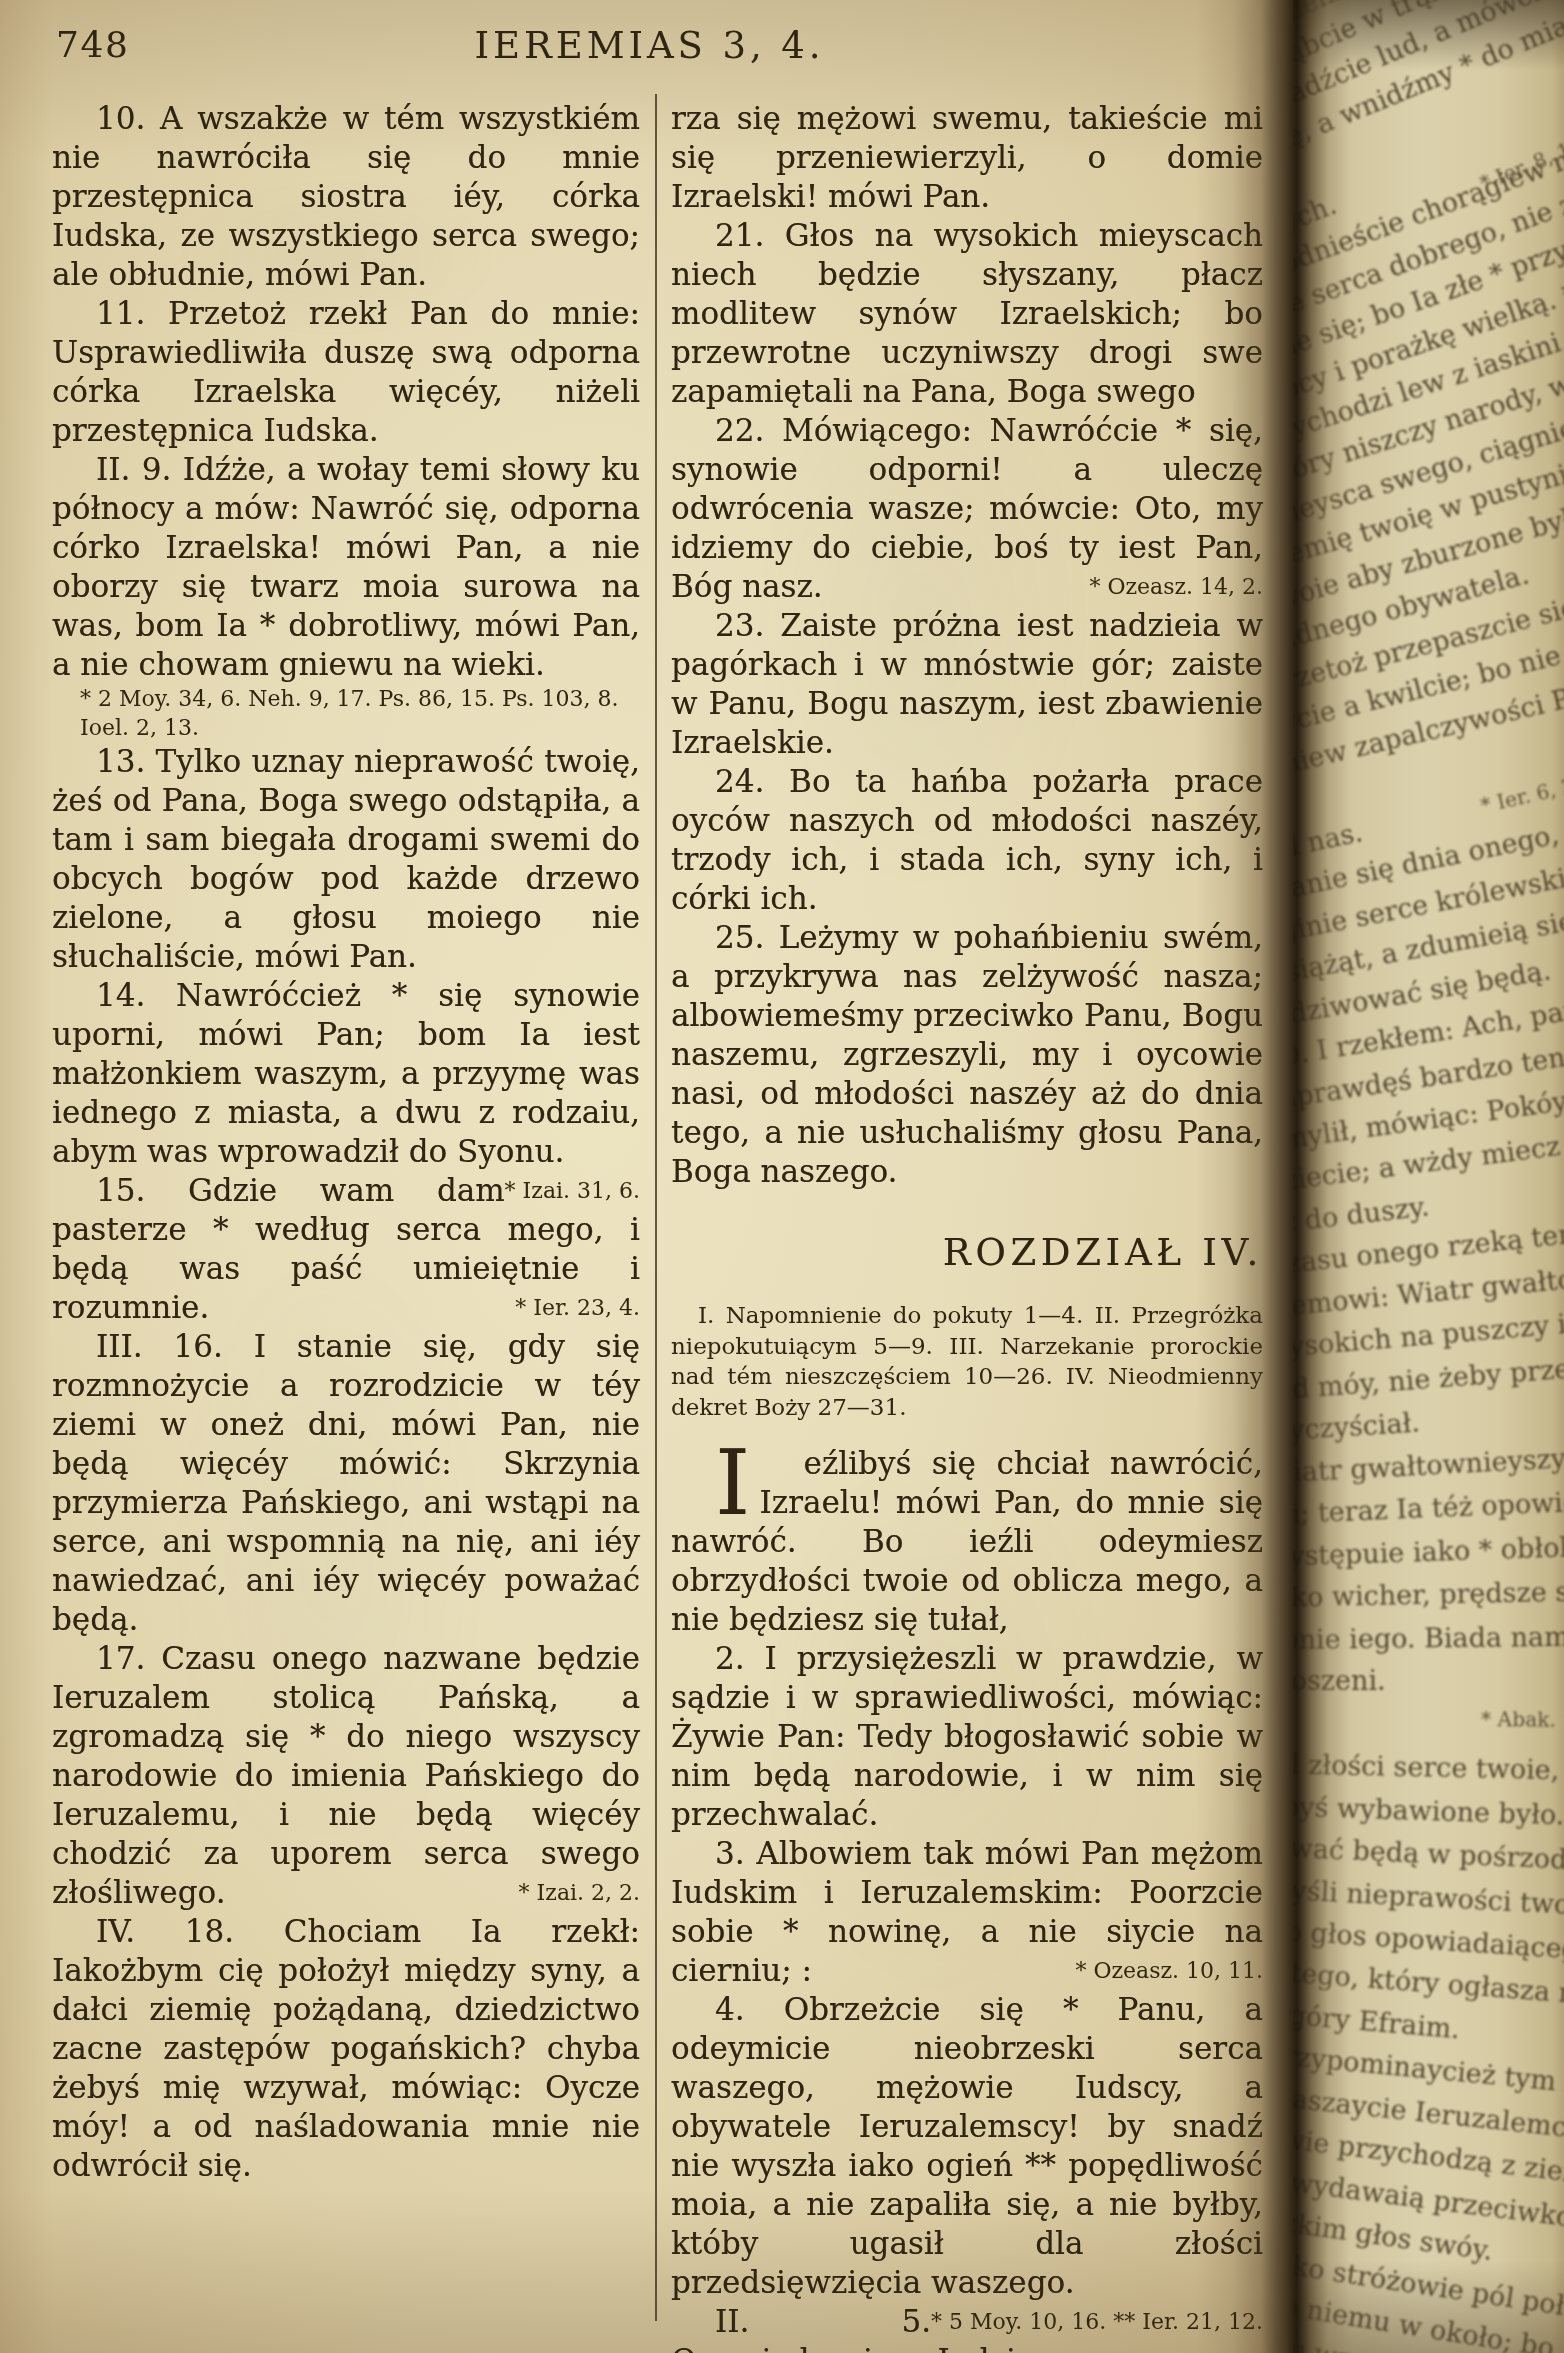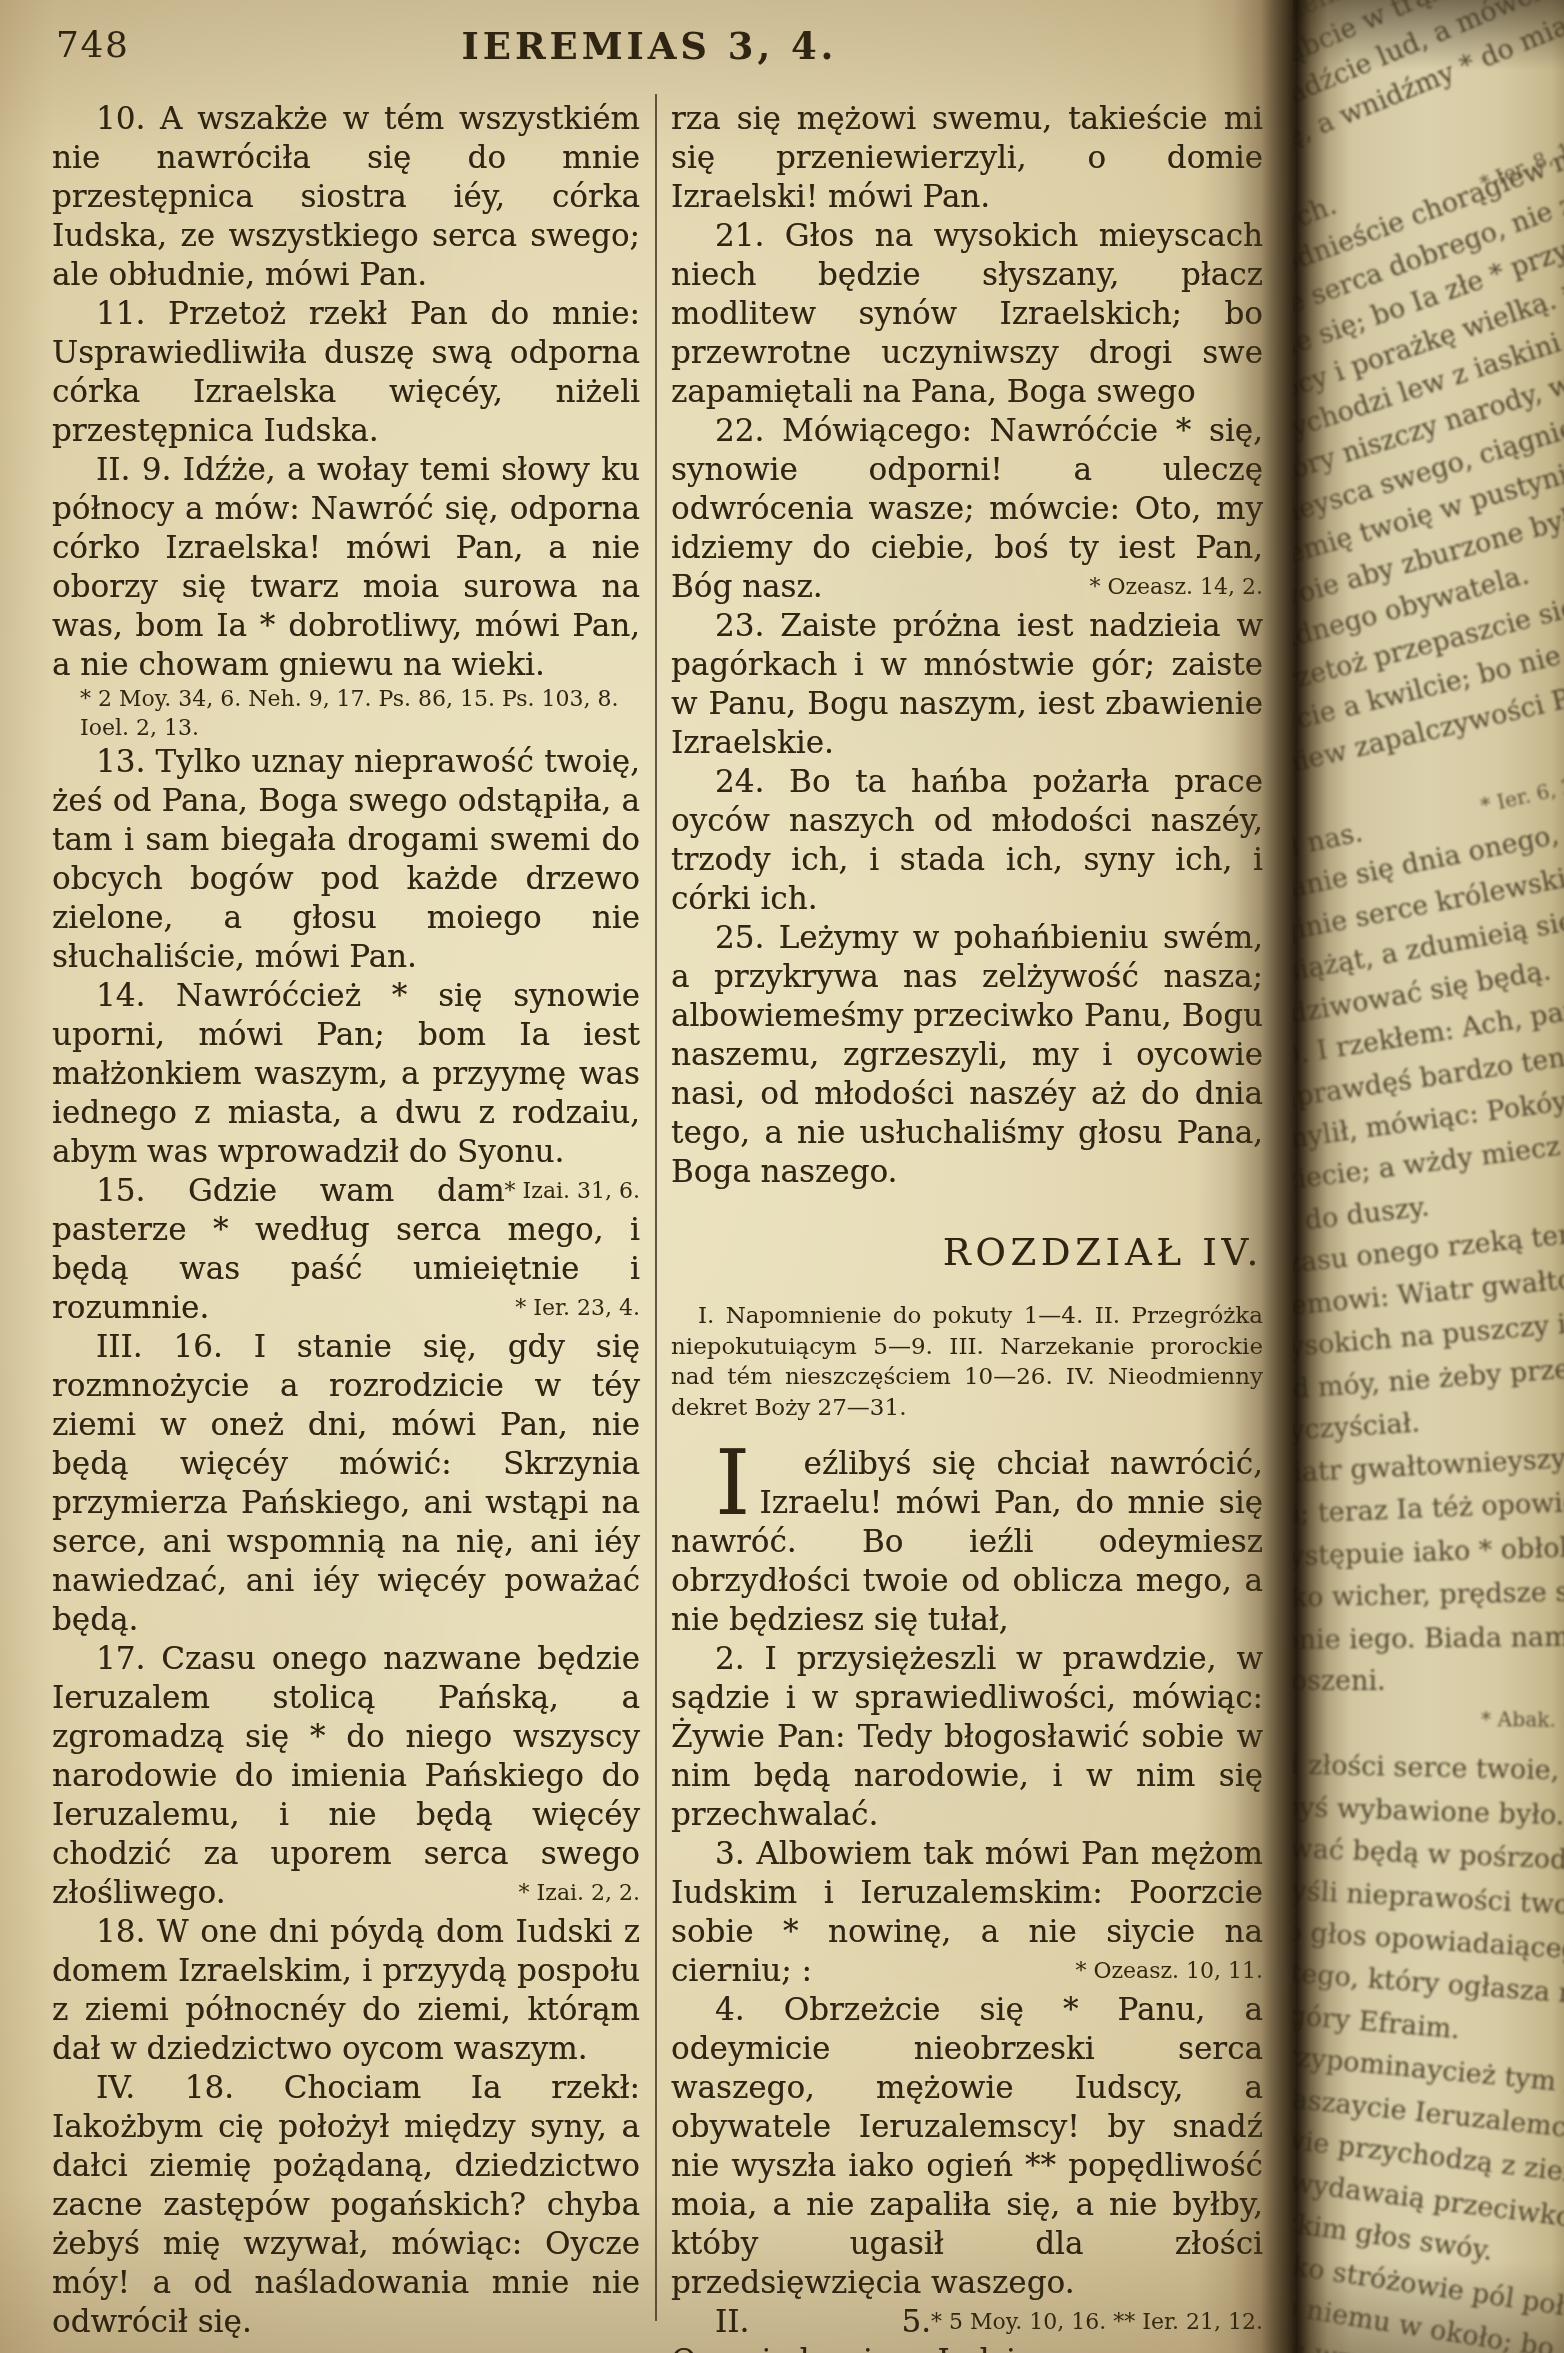--- a/index.html
+++ b/index.html
@@ -12,21 +12,21 @@
       linear-gradient(90deg, rgba(0,0,0,0) 92%, rgba(110,88,52,.30) 97%, rgba(58,44,24,.55) 100%),
       linear-gradient(180deg, rgba(128,100,62,.22) 0%, rgba(0,0,0,0) 7%, rgba(0,0,0,0) 93%, rgba(120,95,60,.28) 100%),
       radial-gradient(ellipse at 46% 46%, #ece3c1 0%, #e7ddb9 38%, #ddcfa6 72%, #d0bd92 100%);}
   .ghosting{position:absolute;inset:0;pointer-events:none;opacity:.55;background:
       radial-gradient(ellipse 235px 117px at 336px 258px, rgba(120,125,95,.10), rgba(0,0,0,0) 70%),
       radial-gradient(ellipse 250px 391px at 923px 626px, rgba(115,120,90,.09), rgba(0,0,0,0) 70%),
       radial-gradient(ellipse 235px 469px at 329px 1565px, rgba(115,120,90,.08), rgba(0,0,0,0) 70%),
       radial-gradient(ellipse 258px 407px at 939px 1721px, rgba(115,120,90,.09), rgba(0,0,0,0) 70%);}
   .page-number{position:absolute;left:56px;top:23.5px;font-size:36px;letter-spacing:1.6px;}
   .running-header{position:absolute;left:0;top:23.5px;width:1299px;text-align:center;
-      font-size:37px;letter-spacing:3.9px;font-weight:bold;}
+      font-size:37px;letter-spacing:3.9px;}
   .col{position:absolute;top:99px;text-align:justify;font-size:31px;line-height:39px;
       text-shadow:0.2px 0.2px 0.4px rgba(42,32,16,.45);}
   .col-left{left:52px;width:588px;}
   .col-right{left:671px;width:592px;}
   .col-rule{position:absolute;left:655px;top:94px;width:1.6px;height:2227px;
       background:#42351f;opacity:.8;}
   .verse{margin:0;text-indent:44px;}
   .verse.cont{text-indent:0;}
   .ref{float:right;font-size:22px;line-height:39px;text-indent:0;
        text-shadow:none;color:#33280f;}
@@ -69,21 +69,20 @@
     <div class="col col-left" id="col-left">
         <p class="verse">10. A wszakże w tém wszystkiém nie nawróciła się do mnie przestępnica siostra iéy, córka Iudska, ze wszystkiego serca swego; ale obłudnie, mówi Pan.</p>
         <p class="verse">11. Przetoż rzekł Pan do mnie: Usprawiedliwiła duszę swą odporna córka Izraelska więcéy, niżeli przestępnica Iudska.</p>
         <p class="verse">II. 9. Idźże, a wołay temi słowy ku północy a mów: Nawróć się, odporna córko Izraelska! mówi Pan, a nie oborzy się twarz moia surowa na was, bom Ia * dobrotliwy, mówi Pan, a nie chowam gniewu na wieki.</p>
         <p class="footnote">* 2 Moy. 34, 6.  Neh. 9, 17.  Ps. 86, 15.  Ps. 103, 8. Ioel. 2, 13.</p>
         <p class="verse">13. Tylko uznay nieprawość twoię, żeś od Pana, Boga swego odstąpiła, a tam i sam biegała drogami swemi do obcych bogów pod każde drzewo zielone, a głosu moiego nie słuchaliście, mówi Pan.</p>
         <p class="verse">14. Nawróćcież * się synowie uporni, mówi Pan; bom Ia iest małżonkiem waszym, a przyymę was iednego z miasta, a dwu z rodzaiu, abym was wprowadził do Syonu.<span class="ref">* Izai. 31, 6.</span></p>
         <p class="verse">15. Gdzie wam dam pasterze * według serca mego, i będą was paść umieiętnie i rozumnie.<span class="ref">* Ier. 23, 4.</span></p>
         <p class="verse">III. 16. I stanie się, gdy się rozmnożycie a rozrodzicie w téy ziemi w oneż dni, mówi Pan, nie będą więcéy mówić: Skrzynia przymierza Pańskiego, ani wstąpi na serce, ani wspomnią na nię, ani iéy nawiedzać, ani iéy więcéy poważać będą.</p>
         <p class="verse">17. Czasu onego nazwane będzie Ieruzalem stolicą Pańską, a zgromadzą się * do niego wszyscy narodowie do imienia Pańskiego do Ieruzalemu, i nie będą więcéy chodzić za uporem serca swego złośliwego.<span class="ref">* Izai. 2, 2.</span></p>
-        <p class="verse">18. W one dni póydą dom Iudski z domem Izraelskim, i przyydą pospołu z ziemi północnéy do ziemi, którąm dał w dziedzictwo oycom waszym.</p>
         <p class="verse">IV. 18. Chociam Ia rzekł: Iakożbym cię położył między syny, a dałci ziemię pożądaną, dziedzictwo zacne zastępów pogańskich? chyba żebyś mię wzywał, mówiąc: Oycze móy! a od naśladowania mnie nie odwrócił się.</p>
       </div>
     <div class="col col-right" id="col-right">
         <p class="verse cont">rza się mężowi swemu, takieście mi się przeniewierzyli, o domie Izraelski! mówi Pan.</p>
         <p class="verse">21. Głos na wysokich mieyscach niech będzie słyszany, płacz modlitew synów Izraelskich; bo przewrotne uczyniwszy drogi swe zapamiętali na Pana, Boga swego</p>
         <p class="verse">22. Mówiącego: Nawróćcie * się, synowie odporni! a uleczę odwrócenia wasze; mówcie: Oto, my idziemy do ciebie, boś ty iest Pan, Bóg nasz.<span class="ref">* Ozeasz. 14, 2.</span></p>
         <p class="verse">23. Zaiste próżna iest nadzieia w pagórkach i w mnóstwie gór; zaiste w Panu, Bogu naszym, iest zbawienie Izraelskie.</p>
         <p class="verse">24. Bo ta hańba pożarła prace oyców naszych od młodości naszéy, trzody ich, i stada ich, syny ich, i córki ich.</p>
         <p class="verse">25. Leżymy w pohańbieniu swém, a przykrywa nas zelżywość nasza; albowiemeśmy przeciwko Panu, Bogu naszemu, zgrzeszyli, my i oycowie nasi, od młodości naszéy aż do dnia tego, a nie usłuchaliśmy głosu Pana, Boga naszego.</p>
         <p class="chapter-heading">ROZDZIAŁ IV.</p>

